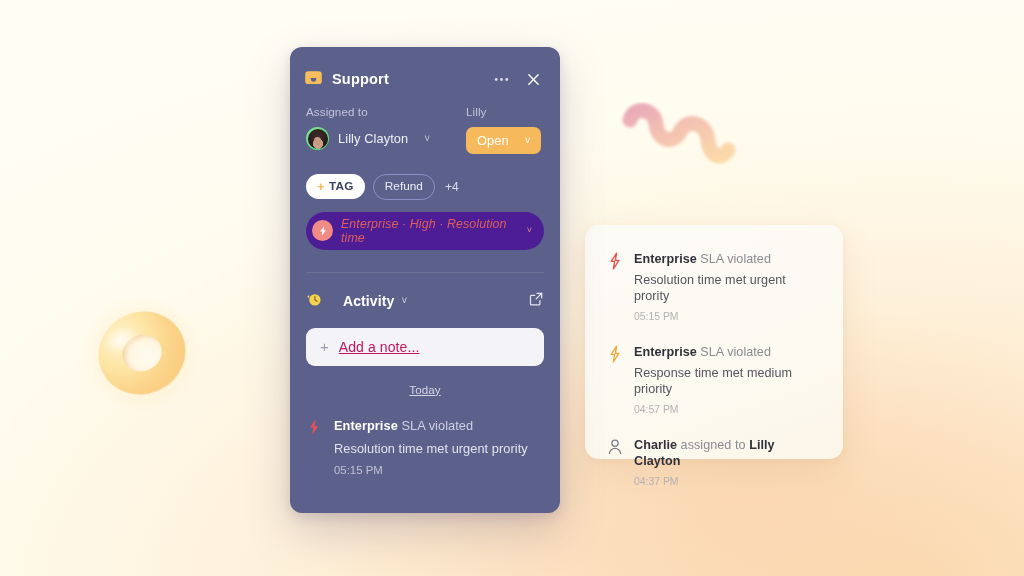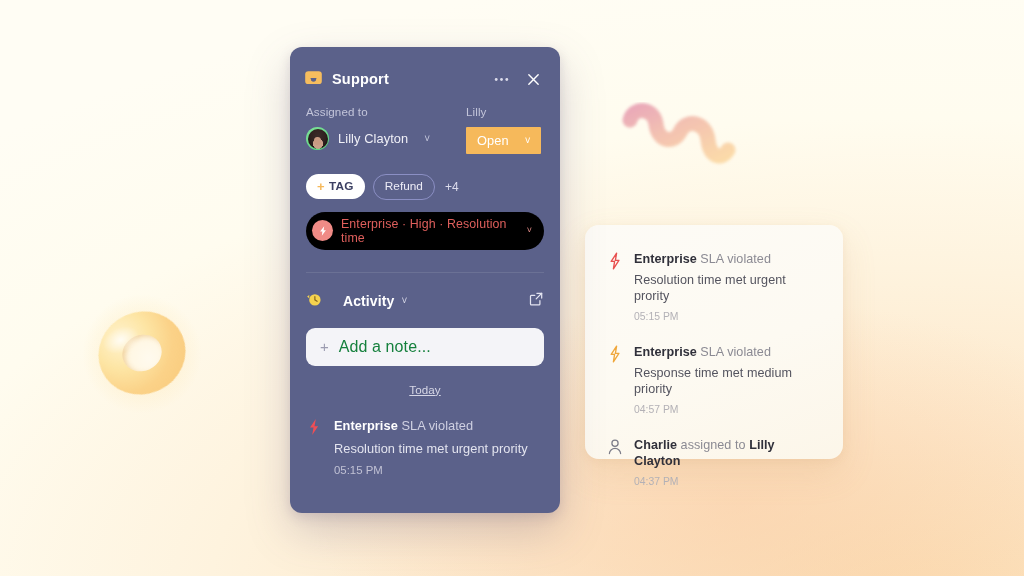--- a/index.html
+++ b/index.html
@@ -207,21 +207,21 @@
     line-height: 1;
   }
   #status-badge {
     display: inline-flex;
     align-items: center;
     gap: 16px;
     background: #f6b95b;
     color: #ffffff;
     font-size: 12.8px;
     font-weight: normal;
-    border-radius: 1px;
+    border-radius: 7px;
     padding: 6px 10px 6px 11px;
     letter-spacing: .1px;
   }
   #status-badge .chev { color: #ffffff; margin-left: 0; }
 
   
   #tag-row {
     display: flex;
     align-items: center;
     gap: 8px;
@@ -254,24 +254,25 @@
     color: #dcdcec;
     margin-left: 2px;
   }
 
   
   #priority-pill {
     display: flex;
     align-items: center;
     gap: 8px;
     margin-top: 12px;
-    background: #000000;
+    background: #4c1d95;
     border-radius: 999px;
     padding: 5px 12px 5px 6px;
     width: fit-content;
+    font-style: italic;
   }
   #priority-pill .bolt-badge {
     width: 21px; height: 21px;
     border-radius: 50%;
     background: #f08b86;
     display: flex;
     align-items: center;
     justify-content: center;
     flex: 0 0 21px;
   }
@@ -315,23 +316,24 @@
     align-items: center;
     gap: 10px;
     padding: 0 14px;
   }
   #note-input .plus {
     color: #9b9bb0;
     font-size: 15px;
     line-height: 1;
   }
   #note-placeholder {
-    font-size: 16px;
-    color: #15803d;
-    letter-spacing: .1px;
+    font-size: 14px;
+    color: #be185d;
+    letter-spacing: .1px;
+    text-decoration: underline;
   }
 
   #today-label {
     text-align: center;
     font-size: 11.6px;
     color: #d6d7e6;
     margin-top: 17px;
     letter-spacing: .1px;
     text-decoration: underline;
   }

